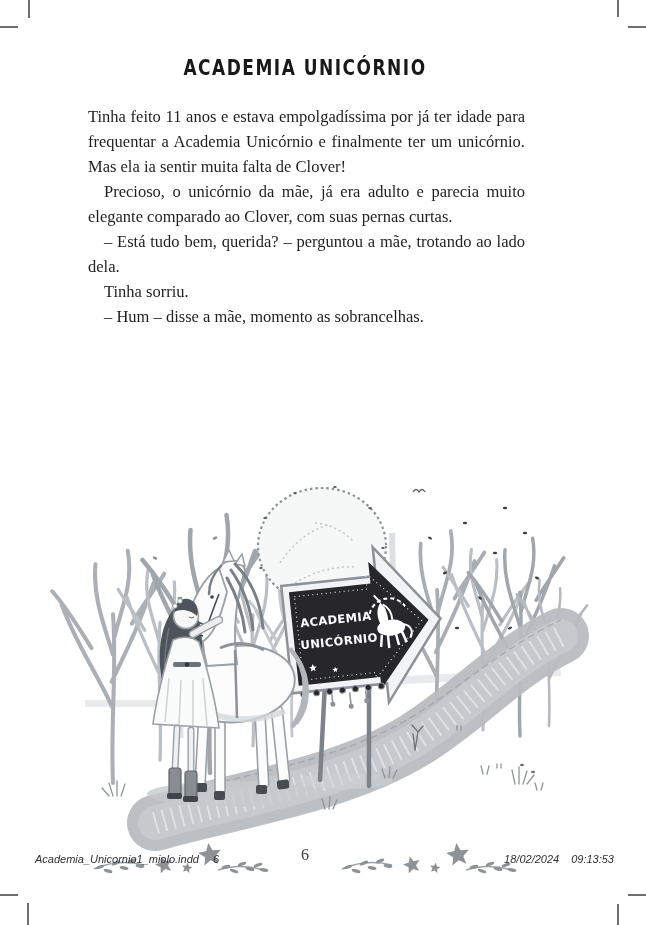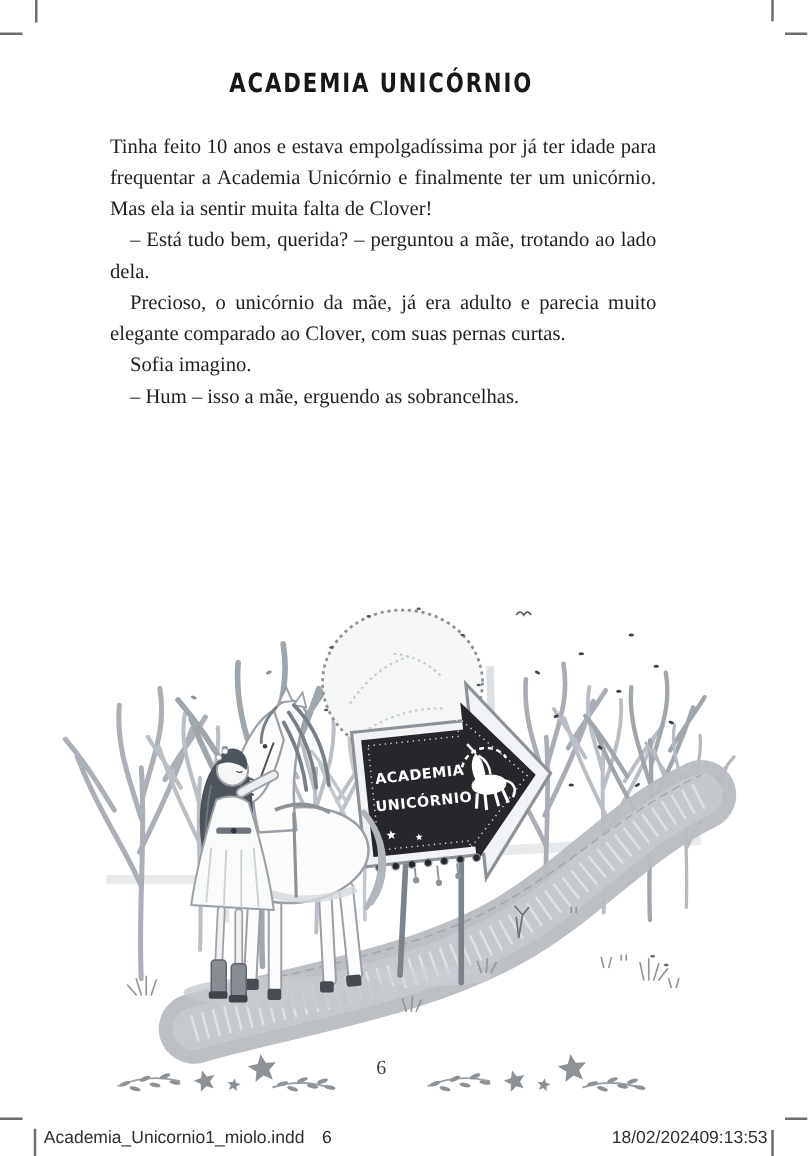--- a/index.html
+++ b/index.html
@@ -55,54 +55,55 @@
   .ornament.left{left:90px;}
   .ornament.right{left:338px;}
 
   .page-number{
     position:absolute;top:846px;left:0;width:610px;
     text-align:center;
     font-size:16px;color:#3c3c3c;
   }
 
   .slug{
-    position:absolute;top:901px;
+    position:absolute;top:853px;
     font-family:"Liberation Sans", sans-serif;
-    font-size:14px;color:#2e2e2e;
+    font-size:11px;color:#2e2e2e;
     white-space:nowrap;
+    font-style:italic;
   }
   .slug.left{left:35px;}
   .slug.right{right:32px;}
   .slug .pg{margin-left:14px;}
-  .slug .time{}
+  .slug .time{margin-left:12px;}
 </style>
 </head>
 <body>
 
 <div>
 
   <div>
     <div class="crop tl-v"></div>
     <div class="crop tl-h"></div>
     <div class="crop tr-v"></div>
     <div class="crop tr-h"></div>
     <div class="crop bl-v"></div>
     <div class="crop bl-h"></div>
     <div class="crop br-v"></div>
     <div class="crop br-h"></div>
   </div>
 
   <div class="chapter-title">ACADEMIA UNICÓRNIO</div>
 
   <div class="body-text">
-    <p>Tinha feito 10 anos e estava empolgadíssima por já ter idade para frequentar a Academia Unicórnio e finalmente ter um unicórnio. Mas ela ia sentir muita falta de Clover!</p>
+    <p>Tinha feito 11 anos e estava empolgadíssima por já ter idade para frequentar a Academia Unicórnio e finalmente ter um unicórnio. Mas ela ia sentir muita falta de Clover!</p>
+    <p class="indent">Precioso, o unicórnio da mãe, já era adulto e parecia muito elegante comparado ao Clover, com suas pernas curtas.</p>
     <p class="indent">– Está tudo bem, querida? – perguntou a mãe, trotando ao lado dela.</p>
-    <p class="indent">Precioso, o unicórnio da mãe, já era adulto e parecia muito elegante comparado ao Clover, com suas pernas curtas.</p>
-    <p class="indent">Sofia imagino.</p>
-    <p class="indent">– Hum – isso a mãe, erguendo as sobrancelhas.</p>
+    <p class="indent">Tinha sorriu.</p>
+    <p class="indent">– Hum – disse a mãe, momento as sobrancelhas.</p>
   </div>
 
   <div class="illustration">
     <svg width="476" height="352" viewBox="0 0 476 352" xmlns="http://www.w3.org/2000/svg">
       <defs>
         <path id="tree" d="M0,0 C-2,-45 3,-85 0,-125 M0,-55 C-12,-82 -26,-100 -38,-132 M-1,-75 C10,-98 20,-118 30,-148 M0,-95 C-7,-118 -15,-138 -13,-162 M1,-108 C7,-132 15,-148 11,-172 M-16,-100 C-26,-116 -33,-128 -45,-142 M14,-118 C22,-132 30,-142 38,-155" fill="none" stroke-linecap="round"></path>
         <path id="star5" d="M0,-1 L0.265,-0.364 0.951,-0.309 0.428,0.139 0.588,0.809 0,0.45 -0.588,0.809 -0.428,0.139 -0.951,-0.309 -0.265,-0.364 Z"></path>
       </defs>
 
       <rect x="0" y="222" width="130" height="7" fill="#dcdfe2" opacity="0.65"></rect>

